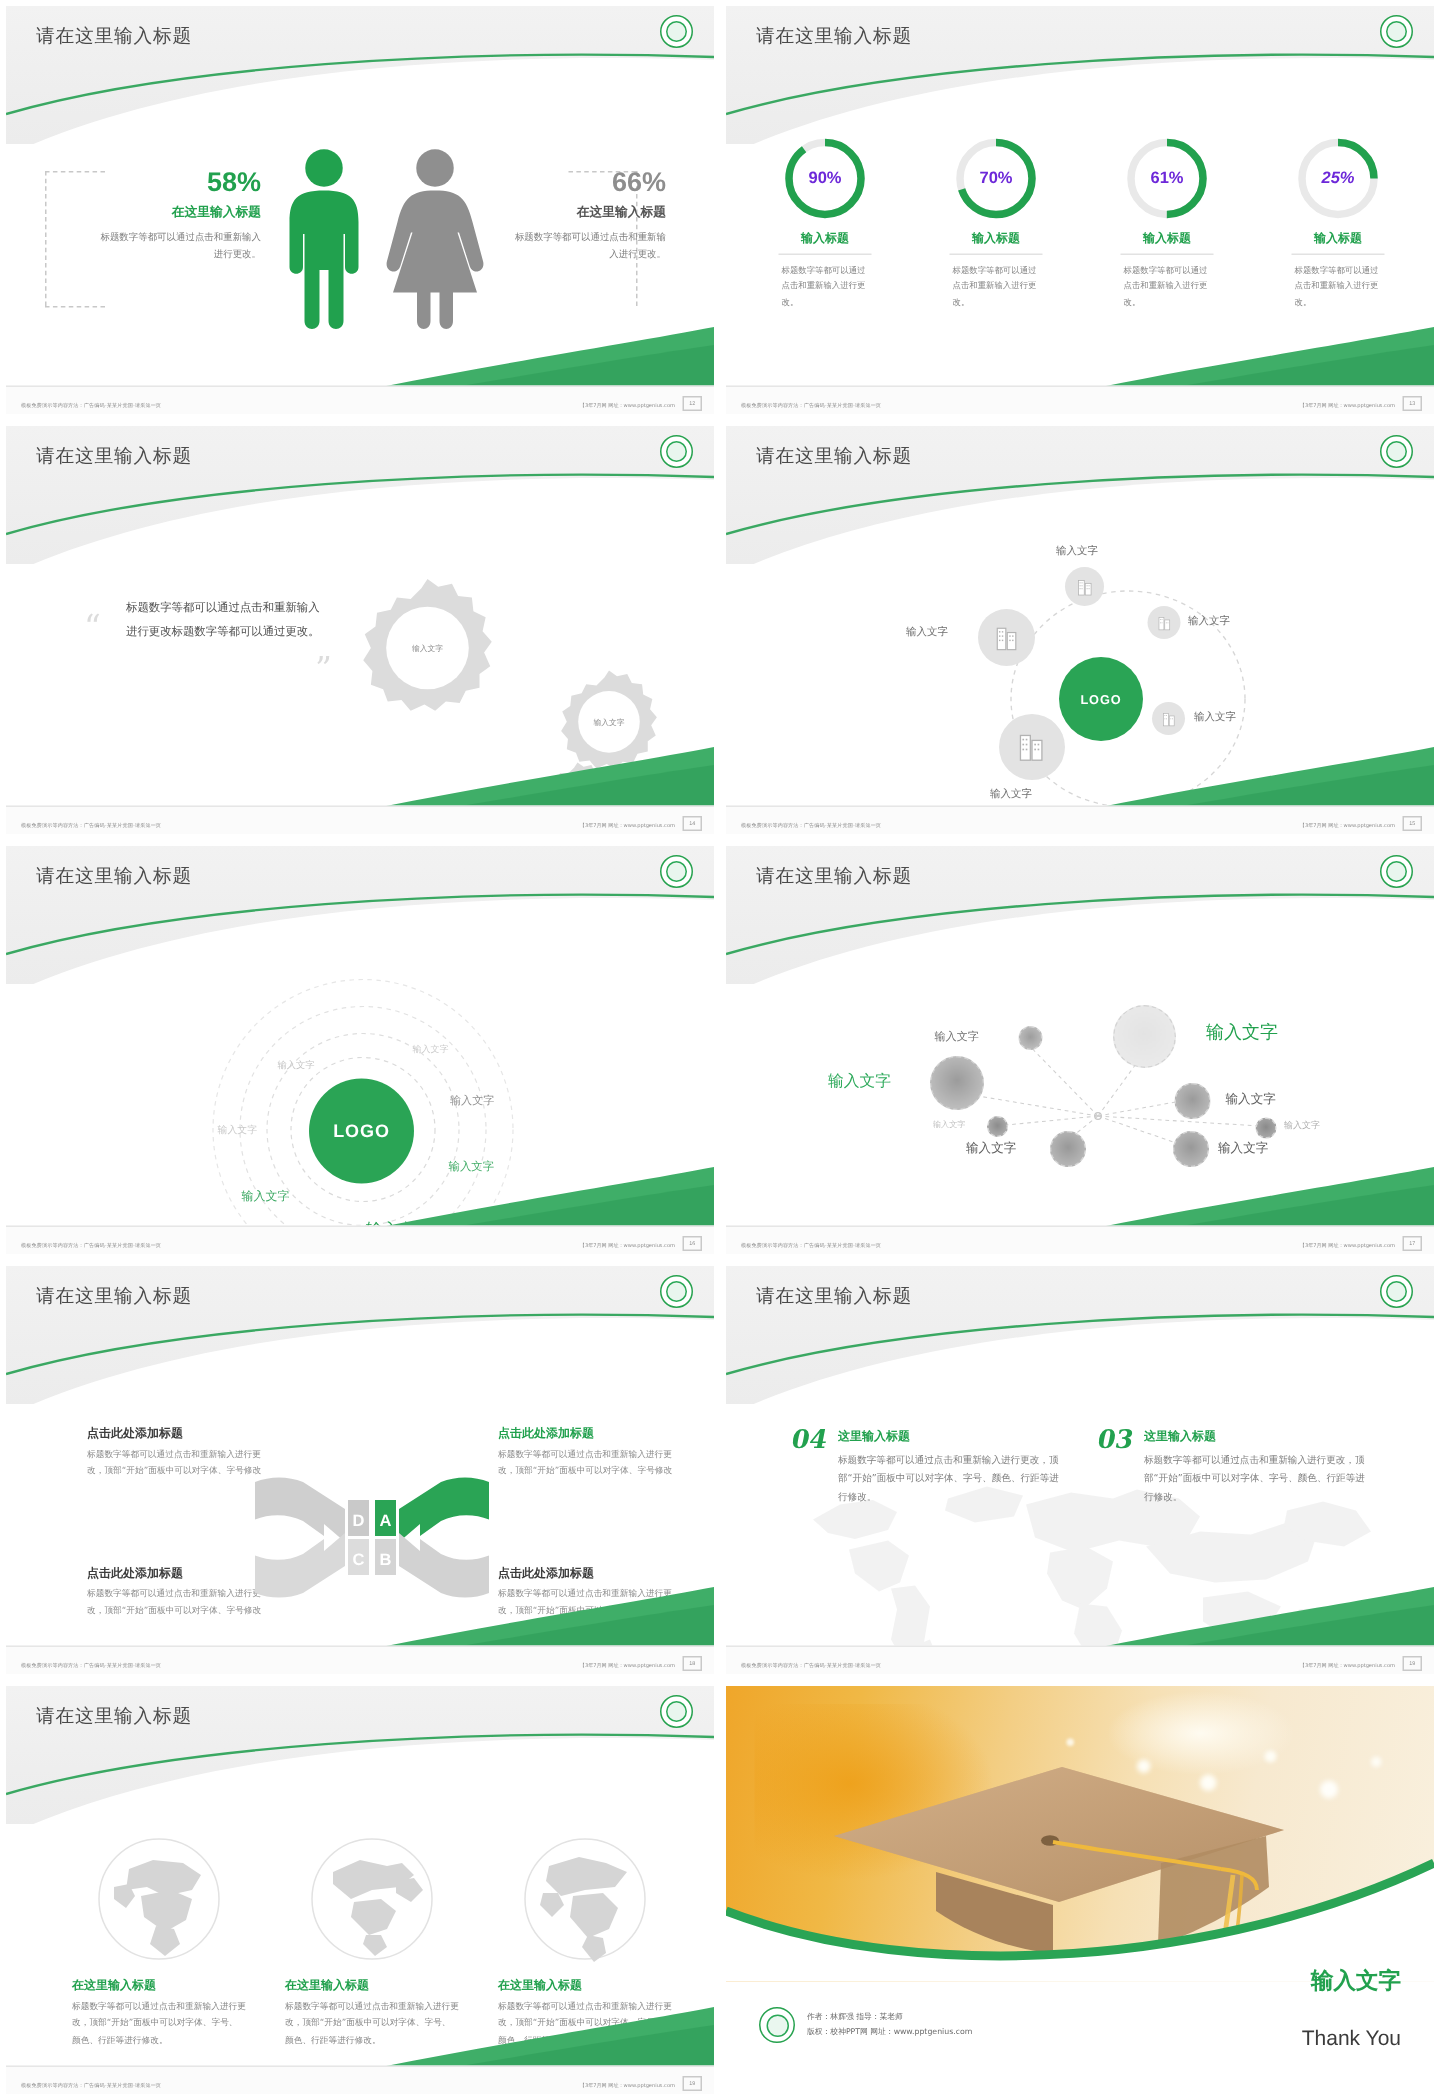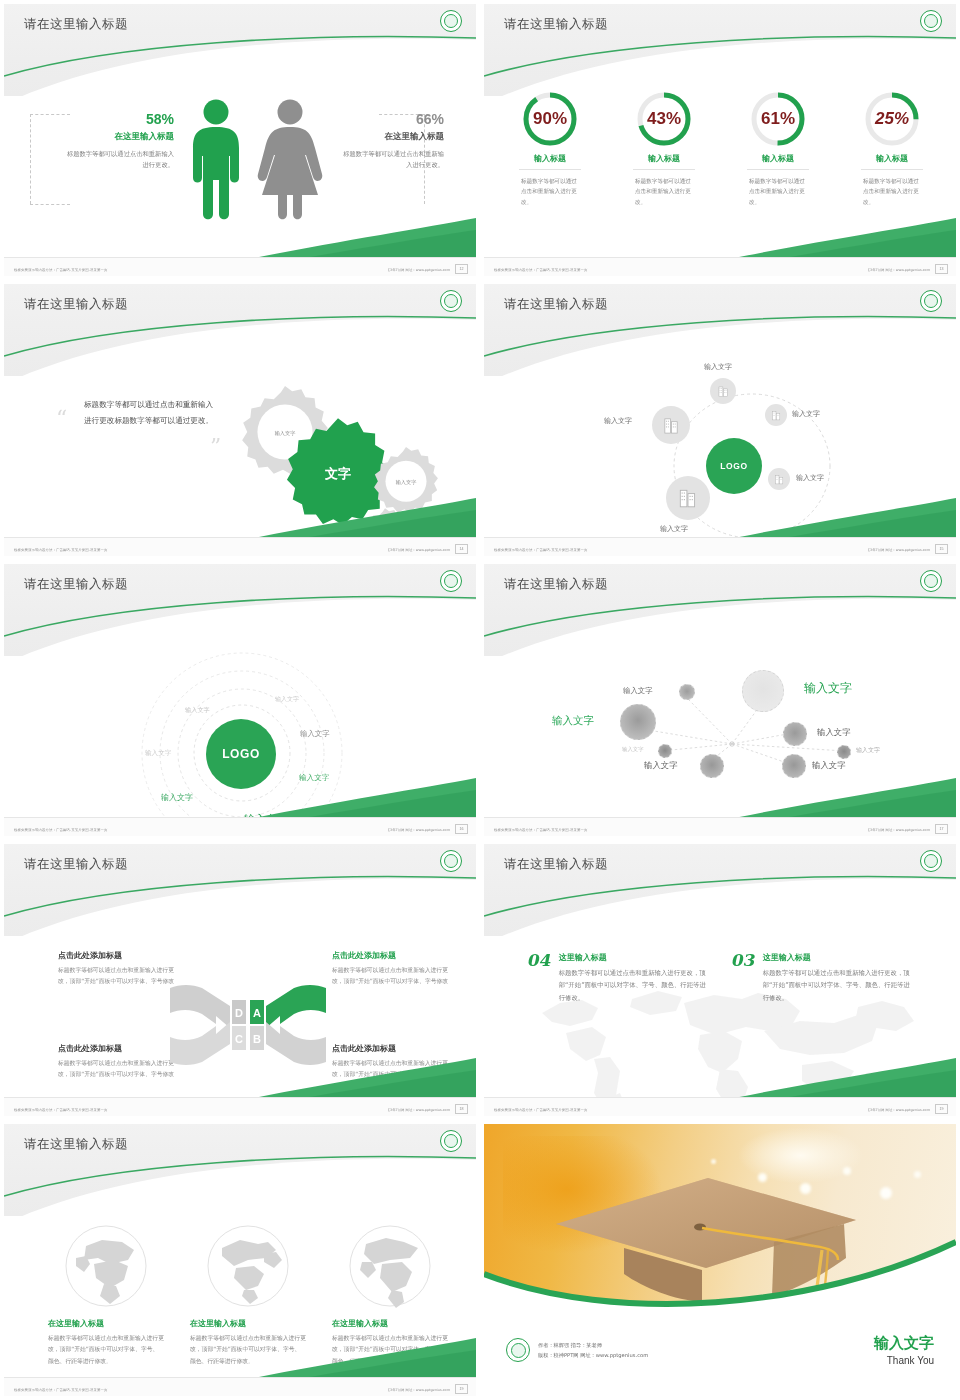--- a/index.html
+++ b/index.html
@@ -17,29 +17,29 @@
   .ftr{position:absolute;left:0;bottom:0;width:100%;height:18px;background:#fbfbfb;border-top:1px solid #e6e6e6;}
   .ftr-l{position:absolute;left:10px;bottom:4px;font-size:3.4px;color:#8d8d8d;letter-spacing:.1px;white-space:nowrap;font-family:"DejaVu Sans",sans-serif;}
   .ftr-r{position:absolute;right:26px;bottom:4px;font-size:3.4px;color:#8d8d8d;white-space:nowrap;font-family:"DejaVu Sans",sans-serif;}
   .ftr-pg{position:absolute;right:8px;bottom:2.5px;width:11px;height:8px;border:.6px solid #c9c9c9;color:#8d8d8d;font-size:3.6px;display:flex;align-items:center;justify-content:center;}
   .swoosh{position:absolute;right:0;bottom:18px;width:100%;height:46px;pointer-events:none;}
   .body-area{position:absolute;left:0;top:92px;right:0;bottom:18px;}
   .grn{color:#22a14e;}
   .gry{color:#8e8e8e;}
   .dgry{color:#555;}
   
-  .s1-pct{font-size:14px;font-weight:bold;}
+  .s1-pct{font-size:18px;font-weight:bold;}
   .s1-sub{font-size:8.5px;font-weight:bold;margin-top:4px;font-family:"DejaVu Sans",sans-serif;}
   .s1-desc{font-size:6.3px;color:#7d7d7d;line-height:1.75;margin-top:5px;font-family:"DejaVu Sans",sans-serif;}
   .dashbox{position:absolute;border:1px dashed #c5c5c5;}
   
   .donut-label{font-size:8px;font-weight:bold;color:#22a14e;text-align:center;margin-top:5px;font-family:"DejaVu Sans",sans-serif;}
   .donut-sep{width:62px;height:1px;background:#e2e2e2;margin:5px auto 0;}
   .donut-desc{font-size:5.6px;color:#858585;line-height:1.85;text-align:left;margin-top:6px;font-family:"DejaVu Sans",sans-serif;}
-  .donut-val{position:absolute;inset:0;display:flex;align-items:center;justify-content:center;font-size:17px;font-weight:bold;color:#7f1d1d;}
+  .donut-val{position:absolute;inset:0;display:flex;align-items:center;justify-content:center;font-size:11px;font-weight:bold;color:#6d28d9;}
   
   .gear-txt{position:absolute;inset:0;display:flex;flex-direction:column;align-items:center;justify-content:center;color:#8d8d8d;font-size:5.2px;line-height:1.3;text-align:center;font-family:"DejaVu Sans",sans-serif;}
   .quote{font-size:22px;color:#dcdcdc;font-family:"DejaVu Serif",serif;line-height:1;}
   .s3-body{font-size:7.6px;color:#4f4f4f;line-height:2.05;font-family:"DejaVu Sans",sans-serif;}
   .nodelbl{position:absolute;font-size:7px;color:#6f6f6f;white-space:nowrap;font-family:"DejaVu Sans",sans-serif;}
   .logo-circ{position:absolute;border-radius:50%;background:#2aa455;color:#fff;display:flex;align-items:center;justify-content:center;font-weight:bold;letter-spacing:.6px;}
   .bld{position:absolute;border-radius:50%;background:#e3e3e3;display:flex;align-items:center;justify-content:center;}
   
   .q-h{font-size:8px;font-weight:bold;color:#3d3d3d;font-family:"DejaVu Sans",sans-serif;}
   .q-h.g{color:#22a14e;}
@@ -47,21 +47,21 @@
   
   .num{font-size:17px;font-weight:bold;font-style:italic;color:#22a14e;font-family:"DejaVu Serif",serif;}
   .s8-h{font-size:8px;font-weight:bold;color:#22a14e;font-family:"DejaVu Sans",sans-serif;}
   .s8-p{font-size:6.4px;color:#7d7d7d;line-height:1.95;margin-top:4px;font-family:"DejaVu Sans",sans-serif;}
   
   .g-h{font-size:8px;font-weight:bold;color:#22a14e;font-family:"DejaVu Sans",sans-serif;}
   .g-p{font-size:5.8px;color:#868686;line-height:1.95;margin-top:4px;font-family:"DejaVu Sans",sans-serif;}
   
   .photo{position:absolute;left:0;top:0;width:100%;height:197px;overflow:hidden;}
   .thx-cn{font-size:15px;font-weight:bold;color:#22a14e;text-align:right;font-family:"DejaVu Sans",sans-serif;}
-  .thx-en{font-size:10px;color:#3b3b3b;text-align:right;margin-top:2px;}
+  .thx-en{font-size:14px;color:#3b3b3b;text-align:right;margin-top:20px;}
   .cred{font-size:5.2px;color:#6b6b6b;line-height:1.95;font-family:"DejaVu Sans",sans-serif;}
 </style>
 </head>
 <body>
 
 <div class="deck">
 
 <div class="slide">
       <div class="slide-inner">
   <div class="hdr"></div>
@@ -140,21 +140,21 @@
         <div class="donut-sep"></div>
         <div class="donut-desc" style="width:58px;margin:6px auto 0;">标题数字等都可以通过点击和重新输入进行更改。</div>
       </div>
 
       <div style="width:104px;">
         <div style="position:relative;width:58px;height:58px;margin:0 auto;">
           <svg width="58" height="58" viewBox="0 0 58 58">
             <circle cx="29" cy="29" r="24" fill="none" stroke="#e9e9e9" stroke-width="5"></circle>
             <circle cx="29" cy="29" r="24" fill="none" stroke="#22a14e" stroke-width="5" stroke-dasharray="105.6 150.8" transform="rotate(-90 29 29)"></circle>
           </svg>
-          <div class="donut-val">43%</div>
+          <div class="donut-val">70%</div>
         </div>
         <div class="donut-label">输入标题</div>
         <div class="donut-sep"></div>
         <div class="donut-desc" style="width:58px;margin:6px auto 0;">标题数字等都可以通过点击和重新输入进行更改。</div>
       </div>
 
       <div style="width:104px;">
         <div style="position:relative;width:58px;height:58px;margin:0 auto;">
           <svg width="58" height="58" viewBox="0 0 58 58">
             <circle cx="29" cy="29" r="24" fill="none" stroke="#e9e9e9" stroke-width="5"></circle>
@@ -212,26 +212,20 @@
     <div style="position:absolute;left:230px;top:6px;width:102px;height:102px;">
       <svg width="102" height="102" viewBox="0 0 100 100">
               <path d="M50 4 L57 9 L66 7 L70 15 L79 16 L80 25 L88 29 L86 38 L92 45 L87 52 L91 61 L84 66 L84 75 L75 77 L71 85 L62 84 L55 90 L48 86 L39 90 L33 83 L24 84 L21 76 L13 73 L14 64 L8 57 L13 49 L9 40 L16 35 L17 26 L26 24 L30 16 L39 17 L46 10 Z" fill="#dcdcdc"></path>
               <circle cx="50" cy="49" r="27" fill="#fff"></circle>
             </svg>
       <div class="gear-txt">
               <span style="display:block;">输入文字</span>
             </div>
     </div>
 
-    <div style="position:absolute;left:276px;top:40px;width:116px;height:116px;">
-      <svg width="116" height="116" viewBox="0 0 100 100">
-              <path d="M50 2 L58 8 L67 5 L72 14 L82 15 L82 25 L90 30 L88 40 L95 46 L90 55 L94 64 L86 70 L86 80 L76 81 L71 89 L62 87 L54 94 L46 89 L37 93 L31 85 L21 85 L19 76 L11 72 L13 62 L6 55 L11 46 L7 37 L15 31 L16 21 L26 20 L31 11 L40 13 Z" fill="#21a14e"></path>
-            </svg>
-      <div style="position:absolute;inset:0;display:flex;align-items:center;justify-content:center;color:#fff;font-size:13px;font-weight:bold;font-family:'DejaVu Sans',sans-serif;">文字</div>
-    </div>
 
     <div style="position:absolute;left:364px;top:68px;width:76px;height:76px;">
       <svg width="76" height="76" viewBox="0 0 100 100">
               <path d="M50 4 L57 9 L66 7 L70 15 L79 16 L80 25 L88 29 L86 38 L92 45 L87 52 L91 61 L84 66 L84 75 L75 77 L71 85 L62 84 L55 90 L48 86 L39 90 L33 83 L24 84 L21 76 L13 73 L14 64 L8 57 L13 49 L9 40 L16 35 L17 26 L26 24 L30 16 L39 17 L46 10 Z" fill="#dcdcdc"></path>
               <circle cx="50" cy="49" r="27" fill="#fff"></circle>
             </svg>
       <div class="gear-txt">
               <span style="display:block;">输入文字</span>
             </div>
     </div>

